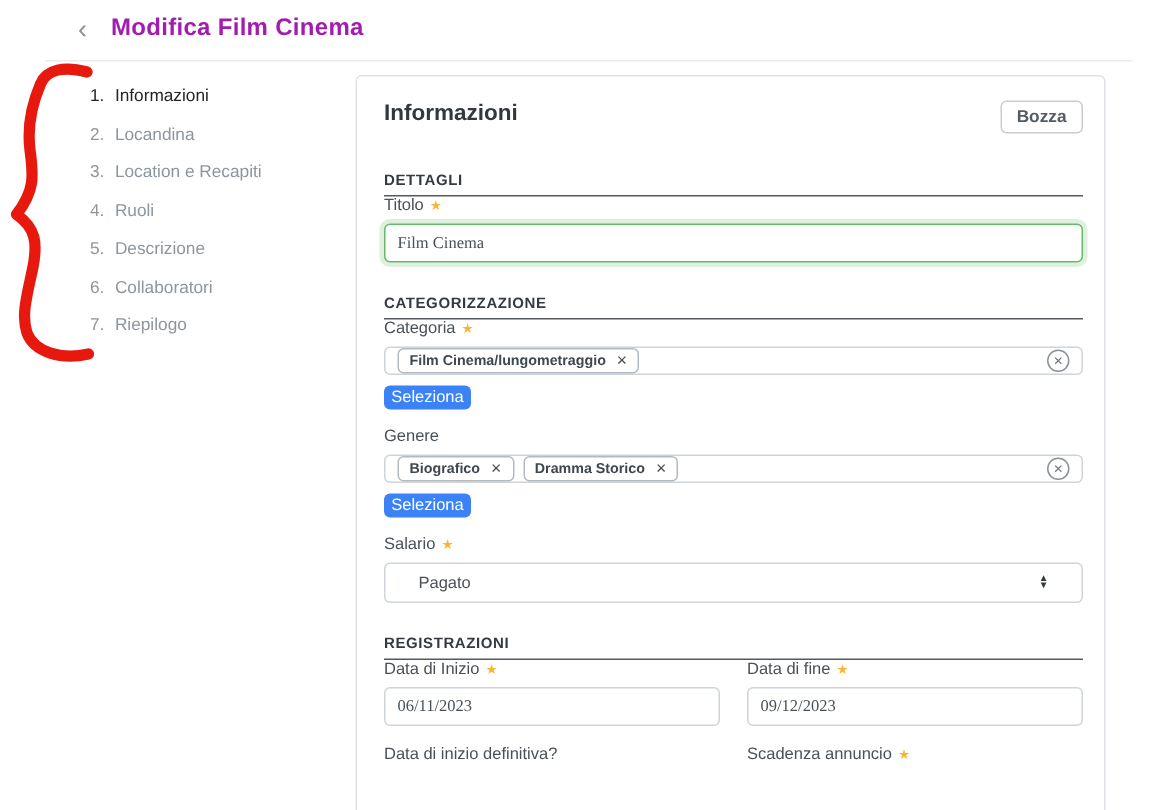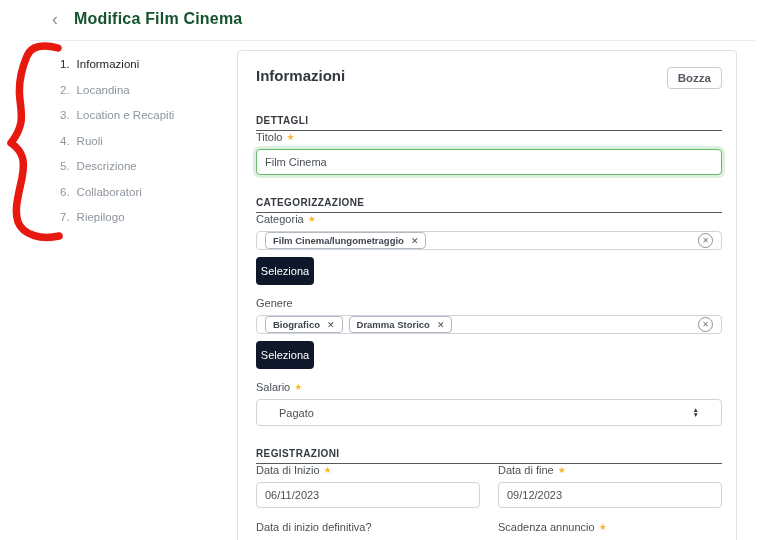--- a/index.html
+++ b/index.html
@@ -2,21 +2,21 @@
 <html><head>
 <meta charset="utf-8">
 <style>
   * { margin:0; padding:0; box-sizing:border-box; }
   html,body { width:768px; height:540px; overflow:hidden; background:#fff;
     font-family:"Liberation Sans","DejaVu Sans",sans-serif; color:#495057; }
 
   
   .app-header { position:absolute; left:52px; top:10px; display:flex; align-items:center; gap:16px; }
   .back-chevron { color:#8a9199; font-size:18px; line-height:1; cursor:pointer; }
-  .page-title { font-size:16px; font-weight:700; color:#14532d; letter-spacing:.2px; }
+  .page-title { font-size:16px; font-weight:700; color:#a21caf; letter-spacing:.2px; }
   .header-divider { position:absolute; left:30px; top:40px; width:725px; height:1px; background:#e9ecef; }
 
   
   .steps { position:absolute; left:60px; top:58px; list-style:none; }
   .steps li { display:flex; gap:7px; font-size:11.5px; color:#8d959d; margin-bottom:13.5px; cursor:pointer; }
   .steps li.active { color:#212529; }
 
   
   .brace-svg { position:absolute; left:1px; top:42px; }
 
@@ -29,36 +29,36 @@
     font-size:11.5px; font-weight:700; padding:4px 10px; cursor:pointer; font-family:inherit; }
 
   .section-title { font-size:10px; font-weight:700; color:#343a40; letter-spacing:.4px;
     border-bottom:1px solid #55595e; padding-bottom:4px; }
   .section-gap { margin-top:22px; }
 
   .field-label { font-size:11px; color:#495057; margin-bottom:6px; display:flex; align-items:flex-end; gap:4px; }
   .star { color:#f7b731; font-size:9px; line-height:1.2; }
 
   .text-input { width:100%; height:26px; border:1px solid #ced4da; border-radius:4px;
-    font-size:11px; color:#495057; padding:0 8px; font-family:Liberation Sans, sans-serif; background:#fff; }
+    font-size:11px; color:#495057; padding:0 8px; font-family:Liberation Serif, serif; background:#fff; }
   .text-input.valid { border:1px solid #66bb6a; box-shadow:0 0 0 3px rgba(76,174,76,.18); }
   .text-input:disabled, .text-input.disabled { background:#e9ecef; color:#495057; }
 
   .field-block { margin-bottom:13px; }
 
   
   .tagrow { display:flex; gap:7px; margin-bottom:12px;flex-direction:column; }
   .tagfield { flex:1; height:28px; border:1px solid #ced4da; border-radius:4px; background:#fff;
     display:flex; align-items:center; padding:0 8px; gap:6px; }
   .chip { display:inline-flex; align-items:center; gap:7px; border:1px solid #b3bac1; border-radius:4px;
     padding:2px 7px; font-size:9.5px; font-weight:700; color:#3f464d; background:#fff; white-space:nowrap; }
   .chip .x { font-size:9px; font-weight:700; color:#495057; cursor:pointer; }
   .clearer { margin-left:auto; width:15px; height:15px; border:1px solid #8a9199; border-radius:50%;
     color:#6c757d; font-size:8px; display:flex; align-items:center; justify-content:center; cursor:pointer; flex:0 0 auto; }
-  .select-btn { width:58px; height:28px; background:#0f172a; color:#fff; border:none; border-radius:4px;
+  .select-btn { width:58px; height:16px; background:#3b82f6; color:#fff; border:none; border-radius:4px;
     font-size:11px; cursor:pointer; font-family:inherit; }
 
   
   .select { width:100%; height:27px; border:1px solid #ced4da; border-radius:4px; background:#fff;
     display:flex; align-items:center; justify-content:space-between; padding:0 22px; font-size:11px; color:#495057; cursor:pointer; }
   .updown { display:flex; flex-direction:column; line-height:.62; font-size:6.5px; color:#343a40; }
 
   
   .grid2 { display:grid; grid-template-columns:1fr 1fr; column-gap:18px; row-gap:13px; }
 </style>

